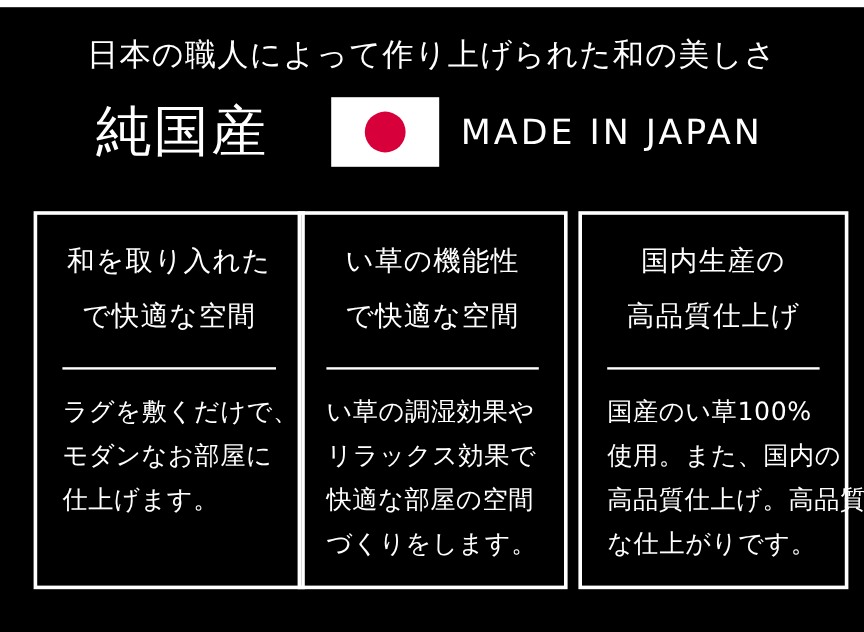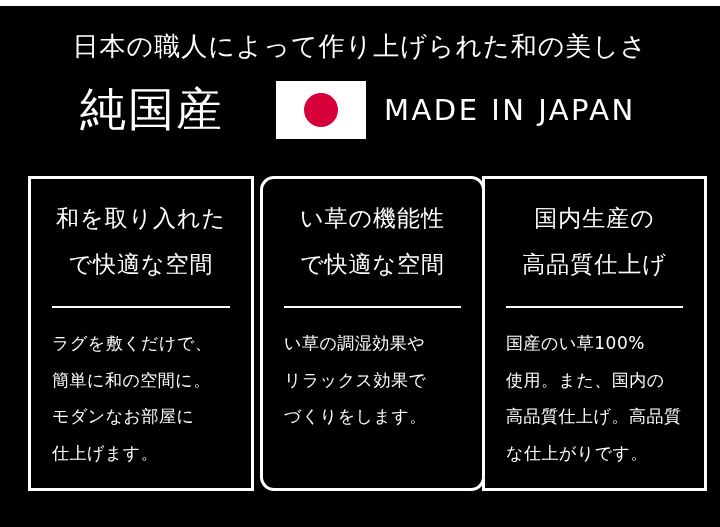--- a/index.html
+++ b/index.html
@@ -27,32 +27,32 @@
   }
   .made-in {
     position: absolute; left: 384px; top: 14px; font-size: 29px; line-height: 36px;
     letter-spacing: 2.5px; color: #fff; font-family: "DejaVu Sans", sans-serif;
   }
   .box {
     position: absolute; top: 176px; height: 309px;
     border: 3px solid #fff; box-sizing: content-box;
   }
   .box1 { left: 12px; width: 220px; margin-left: 16px; }
-  .box2 { left: 260px; width: 219px; border-radius: 14px; }
+  .box2 { left: 248px; width: 219px; }
   .box3 { left: 482px; width: 219px; }
   .box-title {
     position: absolute; left: 0; top: 16px; width: 100%; text-align: center;
     font-size: 23px; line-height: 46px; letter-spacing: 1px; color: #fff;
   }
   .divider {
     position: absolute; left: 21px; right: 21px; top: 127px; height: 2px; background: #fff;
   }
   .box-body {
     position: absolute; left: 21px; right: 6px; top: 146px;
-    font-size: 17px; line-height: 36.5px; letter-spacing: 0.5px; color: #fff; white-space: nowrap;
+    font-size: 21px; line-height: 36.5px; letter-spacing: 0.5px; color: #fff; white-space: nowrap;
   }
   .box-body div { height: 36.5px; }
 </style>
 </head>
 <body>
 
 <div class="top-strip"></div>
 
 <div class="tagline">日本の職人によって作り上げられた和の美しさ</div>
 
@@ -65,35 +65,35 @@
 </div>
 
 <div class="box box1">
   <div class="box-title">
     <div>和を取り入れた</div>
     <div>で快適な空間</div>
   </div>
   <div class="divider"></div>
   <div class="box-body">
     <div>ラグを敷くだけで、</div>
-    <div>簡単に和の空間に。</div>
     <div>モダンなお部屋に</div>
     <div>仕上げます。</div>
   </div>
 </div>
 
 <div class="box box2">
   <div class="box-title">
     <div>い草の機能性</div>
     <div>で快適な空間</div>
   </div>
   <div class="divider"></div>
   <div class="box-body">
     <div>い草の調湿効果や</div>
     <div>リラックス効果で</div>
+    <div>快適な部屋の空間</div>
     <div>づくりをします。</div>
   </div>
 </div>
 
 <div class="box box3">
   <div class="box-title">
     <div>国内生産の</div>
     <div>高品質仕上げ</div>
   </div>
   <div class="divider"></div>

